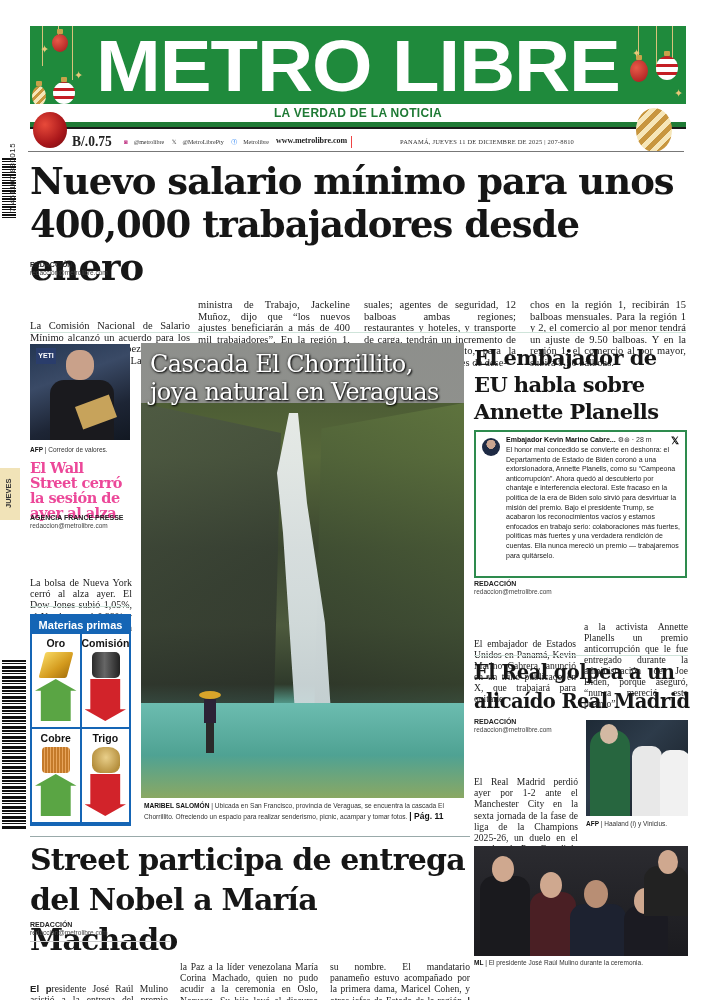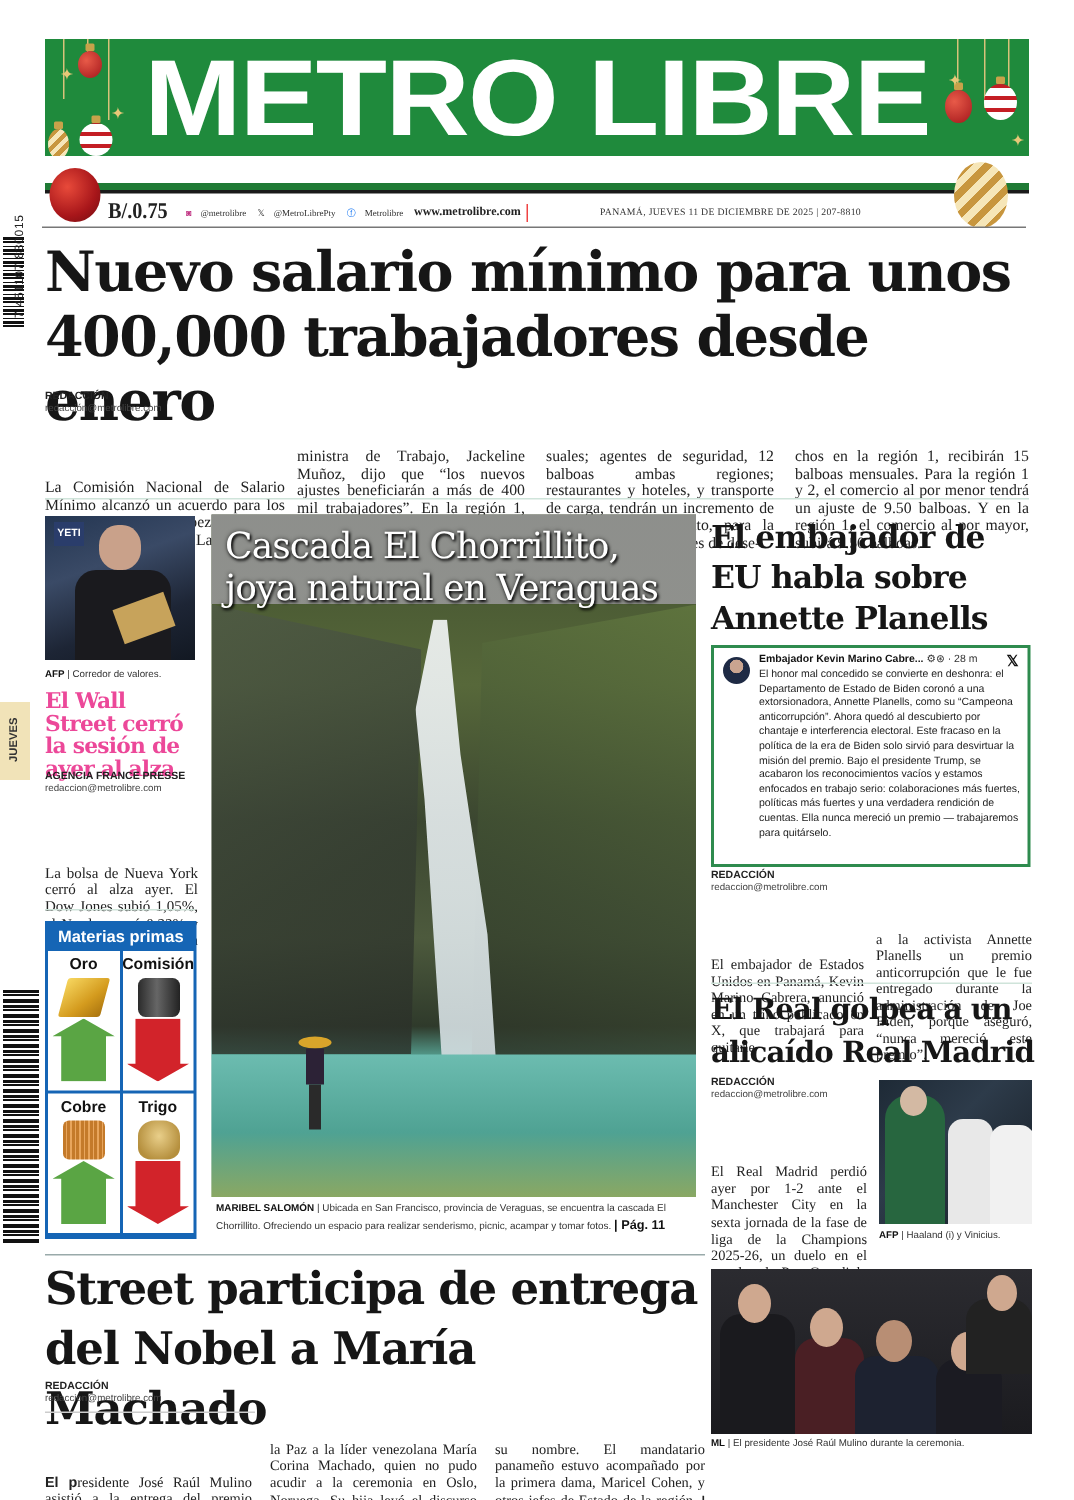--- a/index.html
+++ b/index.html
@@ -160,20 +160,21 @@
       <div class="string" style="left:12px;height:30px"></div>
       <div class="string" style="left:30px;height:46px"></div>
       <div class="string" style="left:46px;height:40px"></div>
       <div class="ornament" style="left:4px;top:34px;width:18px;height:22px;background:radial-gradient(circle at 35% 35%,#e85a48,#a3161b)"></div>
       <div class="ornament" style="left:30px;top:30px;width:22px;height:24px;background:repeating-linear-gradient(0deg,#fff 0 5px,#c41e24 5px 8px)"></div>
       <span class="star" style="left:6px;top:22px">✦</span>
       <span class="star" style="left:48px;top:62px">✦</span>
     </div>
     <div class="logo">METRO LIBRE</div>
     <div class="tagline-band"></div>
+    <div class="tagline">LA VERDAD DE LA NOTICIA</div>
   </div>
   <div class="mast-bar"></div>
   <div class="big-ornament-l"></div>
   <div class="big-ornament-r"></div>
 
   <div class="infobar">
     <span class="price">B/.0.75</span>
     <div class="socials">
       <span class="ig">◙</span><span>@metrolibre</span>
       <span>𝕏</span><span>@MetroLibrePty</span>

